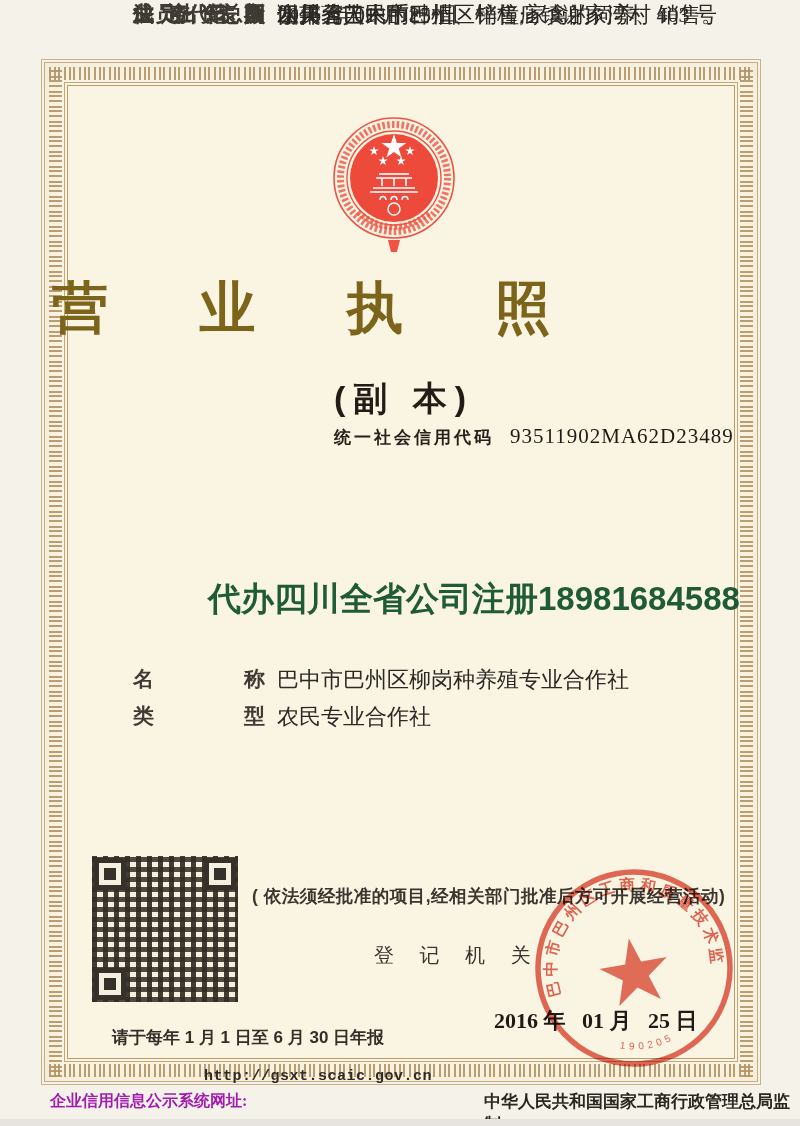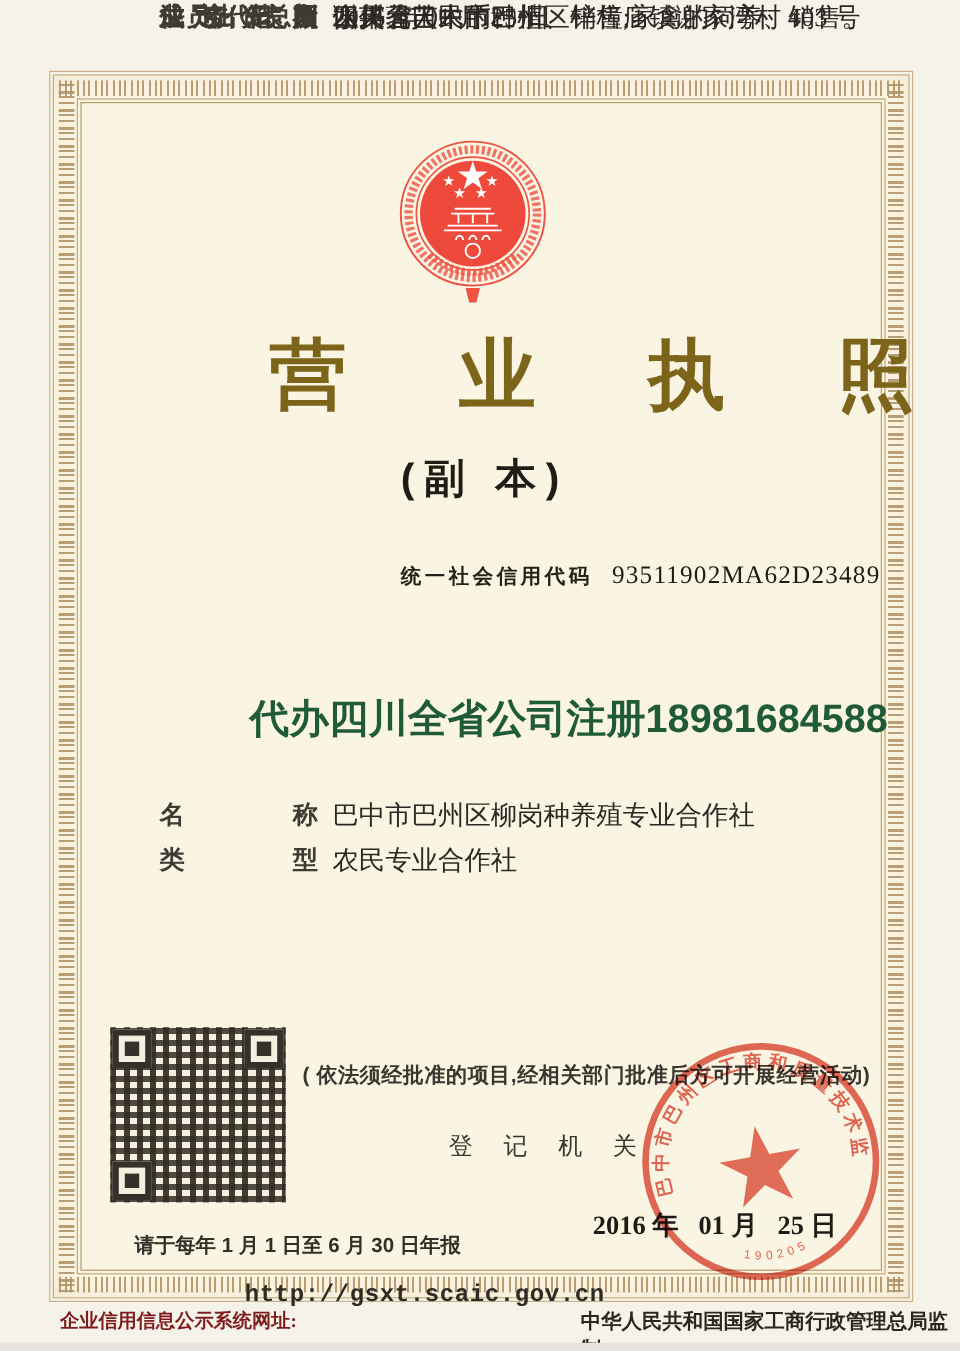--- a/index.html
+++ b/index.html
@@ -18,27 +18,27 @@
   .band-top{top:4px}.band-bottom{bottom:4px}
   .band-left,.band-right{top:4px;bottom:4px;width:13px;
        background:repeating-linear-gradient(0deg,#b29468 0 2px,transparent 2px 5px,
         #b29468 5px 7px,transparent 7px 9px,#b29468 9px 11px,transparent 11px 15px);}
   .band-left{left:4px}.band-right{right:4px}
   .frame-inner{position:absolute;inset:22px;border:1px solid #b79c6e;
        outline:1px solid #c2a87a;outline-offset:2px;}
   
   .emblem{position:absolute;left:330px;top:112px;width:128px;height:148px;}
   
-  .title{position:absolute;left:0;right:0;top:280px;text-align:right;
-       font-size:64px;font-weight:900;color:#7c651a;letter-spacing:38px;
-       padding-left:38px;line-height:1;}
+  .title{position:absolute;left:0;right:0;top:280px;text-align:left;
+       font-size:56px;font-weight:900;color:#7c651a;letter-spacing:38px;
+       padding-left:52px;line-height:1;}
   .subtitle{position:absolute;left:0;right:0;top:376px;text-align:center;
        font-size:34px;font-weight:600;letter-spacing:8px;padding-left:8px;color:#211c15;
        font-family:Liberation Sans, sans-serif;}
-  .credit{position:absolute;left:334px;top:424px;display:flex;gap:16px;align-items:baseline;margin-top:43px;}
+  .credit{position:absolute;left:334px;top:424px;display:flex;gap:16px;align-items:baseline;}
   .credit-label{font-size:17px;font-weight:700;letter-spacing:3px;color:#26211b;}
   .credit-code{font-size:21px;letter-spacing:1px;color:#1f1b16;
        font-family:"Liberation Serif","DejaVu Serif",serif;}
   
   .row{position:absolute;left:133px;width:620px;display:flex;align-items:flex-start;}
   .row:nth-of-type(1){top:478px}.row:nth-of-type(2){top:516px}
   .row:nth-of-type(3){top:553px}.row:nth-of-type(4){top:590px}
   .row:nth-of-type(5){top:628px}.row:nth-of-type(6){top:665px}
   .row:nth-of-type(7){top:702px}
   .flabel{display:inline-block;width:132px;font-size:21px;font-weight:700;color:#3f3a34;
@@ -61,23 +61,23 @@
        color:#3a352f;letter-spacing:.5px;z-index:2;}
   .registry{position:absolute;left:374px;top:942px;font-size:20px;font-weight:400;
        letter-spacing:10px;color:#3a352f;z-index:2;}
   
   .seal{position:absolute;left:528px;top:862px;width:212px;height:212px;z-index:7;
        opacity:.86;mix-blend-mode:multiply;}
   .issue-date{position:absolute;left:494px;top:1006px;font-size:22px;font-weight:600;
        color:#1e1a16;white-space:pre;z-index:3;
        font-family:"Liberation Serif","DejaVu Serif",serif;}
   .annual-note{position:absolute;left:66px;top:1026px;font-size:17px;font-weight:700;color:#332e28;padding-left:46px;}
-  .url{position:absolute;left:204px;top:1068px;font-size:20px;font-weight:700;color:#2f2a24;
+  .url{position:absolute;left:204px;top:1068px;font-size:15px;font-weight:700;color:#2f2a24;
        letter-spacing:.5px;font-family:"Liberation Mono","DejaVu Sans Mono",monospace;z-index:2;}
-  .footer-left{position:absolute;left:50px;top:1091px;font-size:16px;font-weight:600;color:#7f1d1d;
+  .footer-left{position:absolute;left:50px;top:1091px;font-size:16px;font-weight:600;color:#a21caf;
        font-family:"Liberation Serif","DejaVu Serif",serif;text-align:right;}
   .footer-right{position:absolute;left:484px;top:1090px;font-size:17px;font-weight:600;color:#2a2620;
        font-family:"Liberation Serif","DejaVu Serif",serif;}
   .page-edge-shadow{position:absolute;left:0;right:0;bottom:0;height:7px;background:#e7e4df;}
 </style>
 </head>
 <body>
 
 <div class="page">
   <div class="inner-paper"></div>

